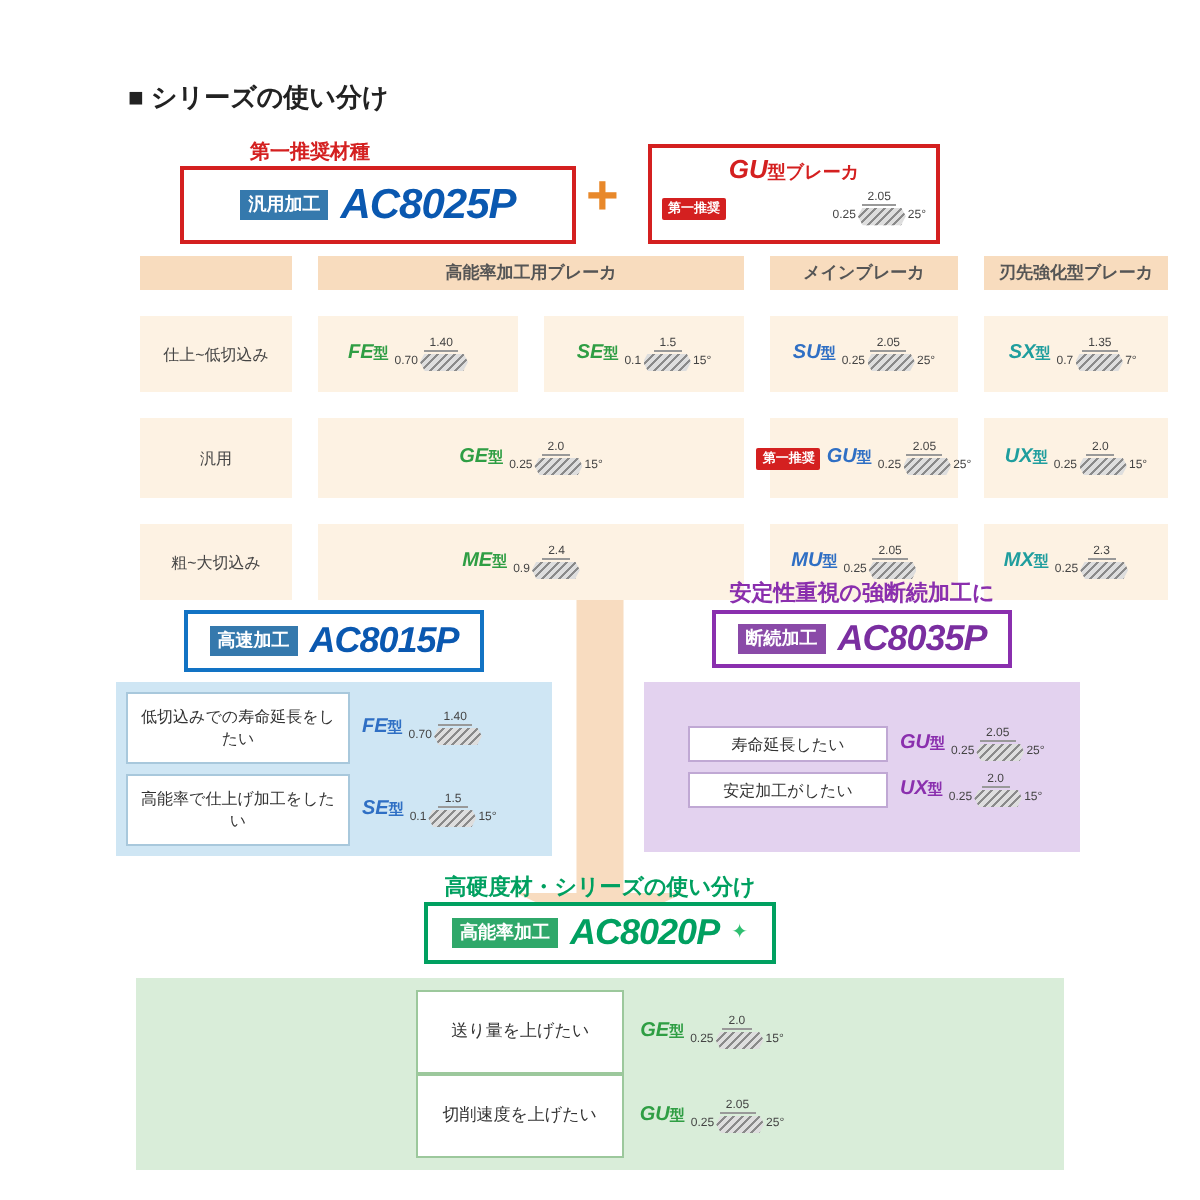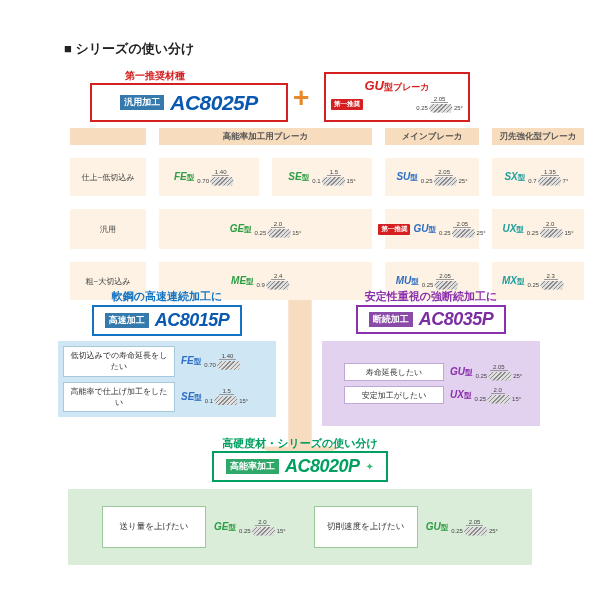--- a/index.html
+++ b/index.html
@@ -65,23 +65,23 @@
   .h-blue{left:58px;top:289px;width:218px;color:#1273c4;}
   .h-purple{left:322px;top:289px;width:218px;color:#8a2fae;}
   .h-green{left:70px;top:436px;width:460px;color:#00a060;}
   .left-grade{left:92px;top:305px;width:150px;height:31px;border:2px solid #1273c4;}
   .right-grade{left:356px;top:305px;width:150px;height:29px;border:2px solid #8a2fae;}
   .bottom-grade{left:212px;top:451px;width:176px;height:31px;border:2px solid #00a060;}
   .sparkle{font-size:10px;color:#2fbf71;line-height:1;}
 
   
   .panel{position:absolute;z-index:2;box-sizing:border-box;}
-  .panel-blue{left:58px;top:341px;width:218px;height:76px;background:#cfe6f4;padding:5px;display:flex;flex-direction:column;gap:5px;}
+  .panel-blue{left:58px;top:341px;width:218px;height:87px;background:#cfe6f4;padding:5px;display:flex;flex-direction:column;gap:5px;}
   .panel-purple{left:322px;top:341px;width:218px;height:85px;background:#e3d2ef;padding:22px;display:flex;flex-direction:column;gap:5px;}
-  .panel-green{left:68px;top:489px;width:464px;height:76px;background:#d9edd9;display:flex;align-items:center;justify-content:space-evenly;padding:6px;}
+  .panel-green{left:68px;top:489px;width:464px;height:96px;background:#d9edd9;display:flex;align-items:center;justify-content:space-evenly;padding:6px;flex-direction:column;}
   .prow{display:flex;align-items:center;gap:6px;flex:1;}
   .ptxt{background:#fff;font-size:8px;color:#333;display:flex;align-items:center;justify-content:center;
         text-align:center;box-sizing:border-box;padding:1px 3px;height:100%;}
   .panel-blue .ptxt{flex:0 0 112px;border:1px solid #a8c8dc;}
   .panel-purple .ptxt{flex:0 0 100px;border:1px solid #c0a8d4;}
   .bpair{display:flex;align-items:center;gap:8px;}
   .panel-green .ptxt{width:104px;height:42px;border:1px solid #9cc89c;font-size:8.5px;}
 </style>
 </head>
 <body>
@@ -256,21 +256,20 @@
             <span class="fig-mid">
               <span class="fig-left">0.25</span>
               <span class="shape"></span>
               <span class="fig-angle"></span>
             </span>
           </span>
         </span>
     </div>
   </div>
 
-  <div class="sec-head h-blue">軟鋼の高速連続加工に</div>
   <div class="grade-box left-grade">
     <span class="badge badge-blue">高速加工</span>
     <span class="grade-name c-blue">AC8015P</span>
   </div>
   <div class="panel panel-blue">
     <div class="prow">
       <div class="ptxt">低切込みでの寿命延長をしたい</div>
       <span class="figslot">
           <span class="tl" style="color:#2f6fc4"><b>FE</b><span class="suf">型</span></span>
           <span class="fig">

